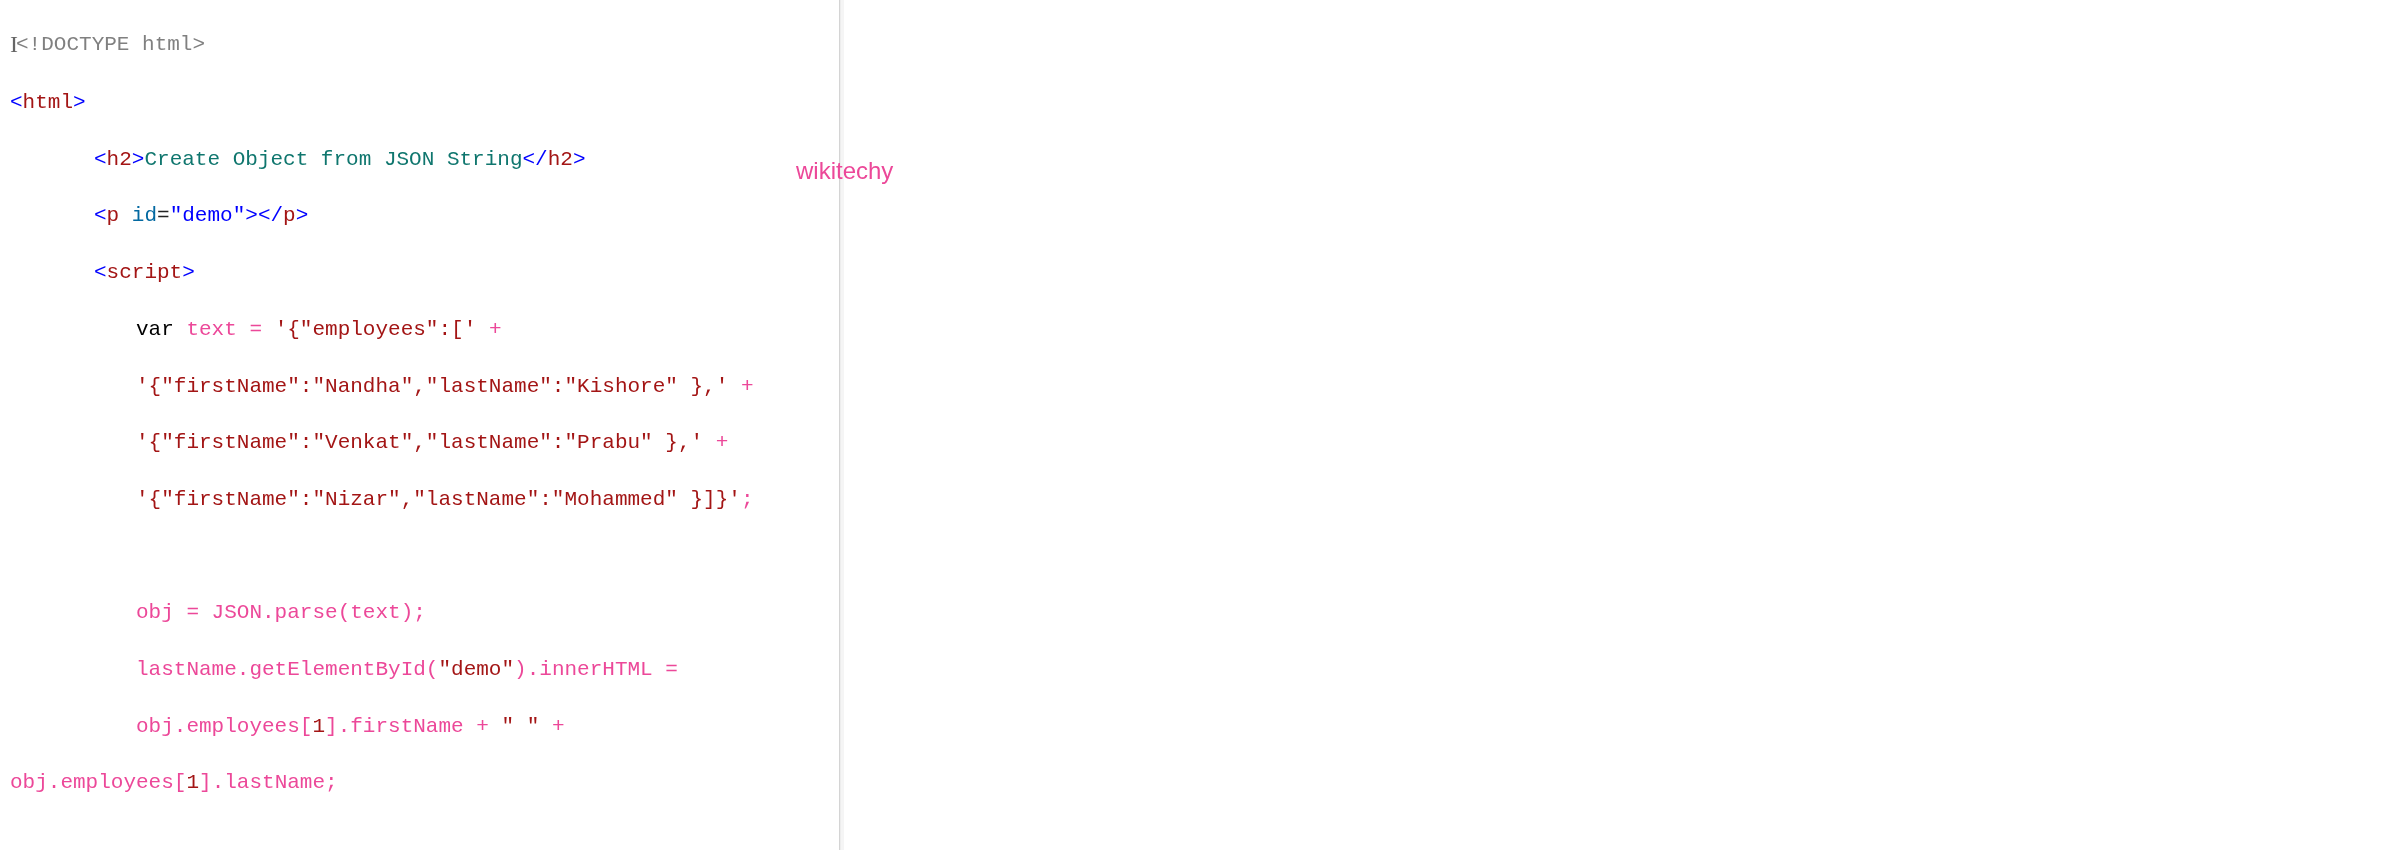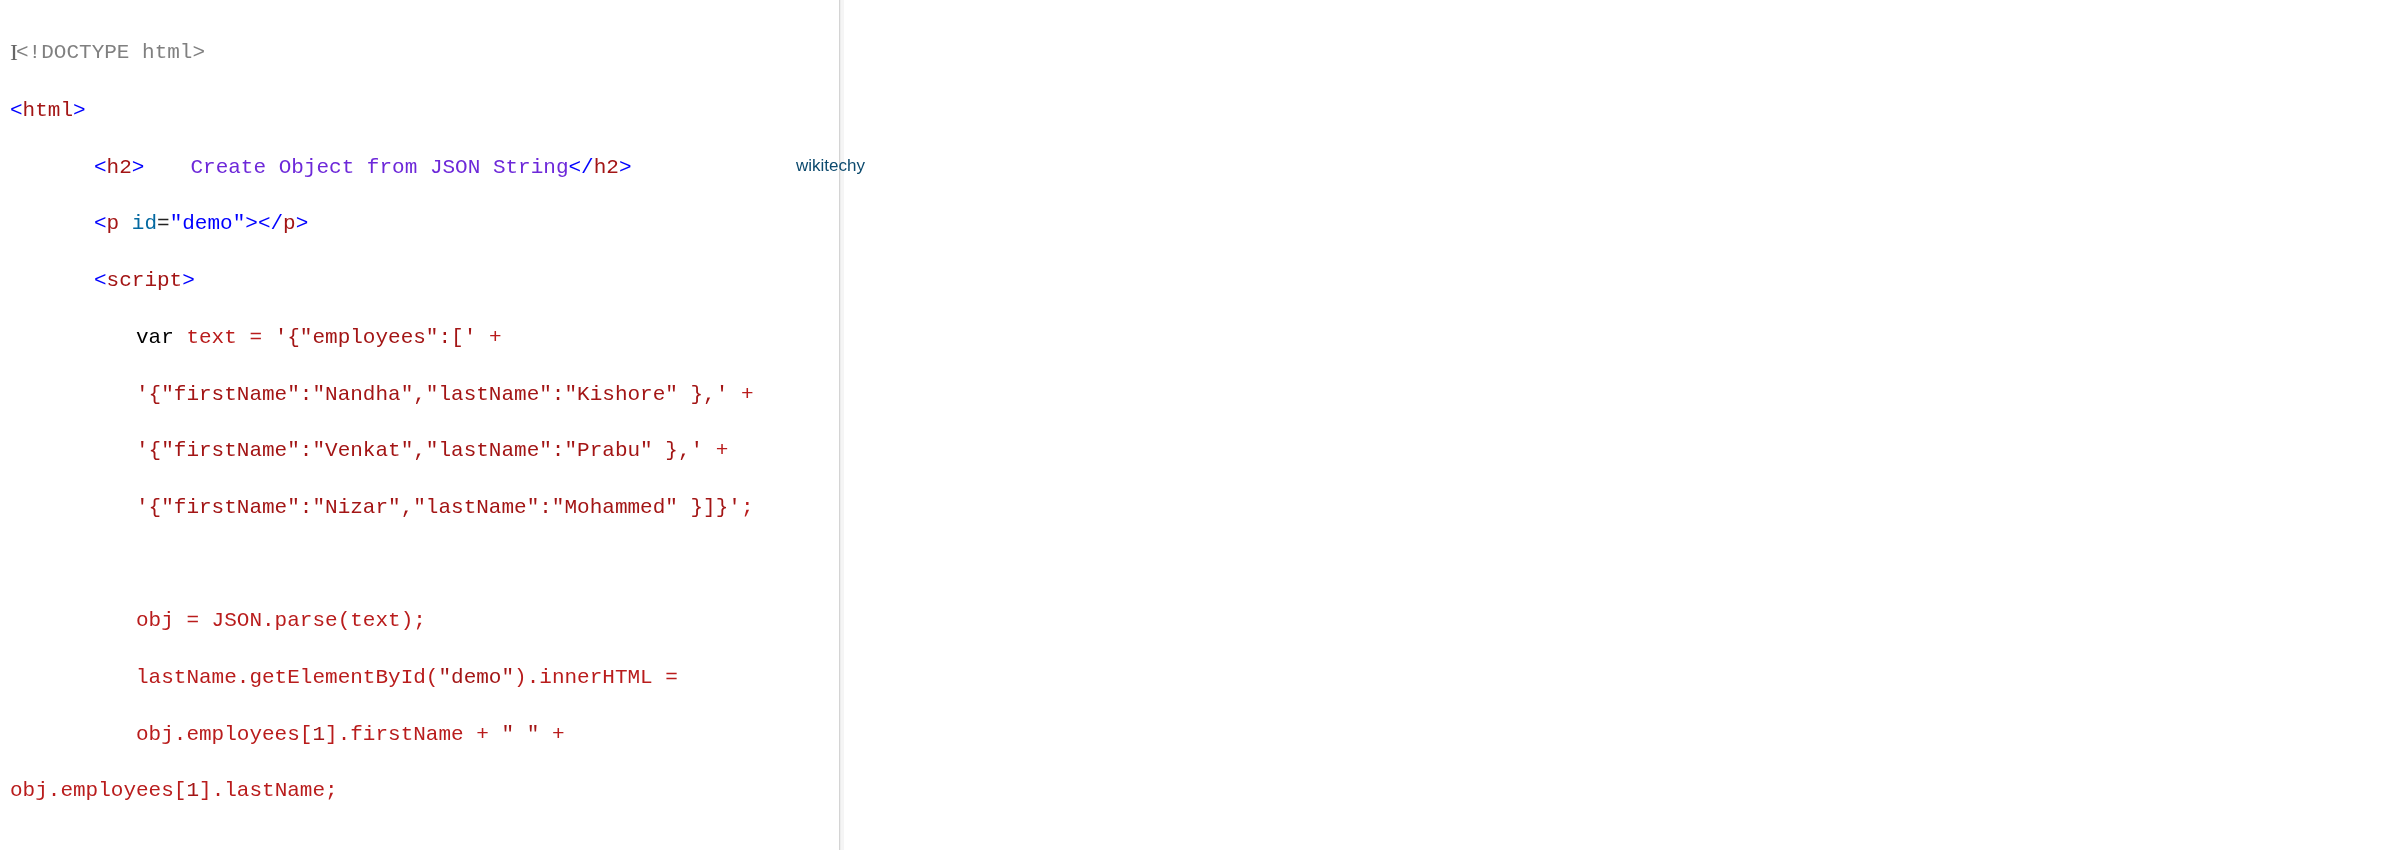--- a/index.html
+++ b/index.html
@@ -17,54 +17,54 @@
       overflow: hidden;
       position: relative;
     }
     .container {
       display: flex;
       width: 100%;
       height: 100%;
     }
     .code-pane {
       width: 840px;
-      padding: 8px 10px;
+      padding: 0 10px;
       white-space: pre;
       background: #fff;
       border-right: 1px solid #d4d4d4;
       box-shadow: 0 0 1px rgba(0,0,0,0.2);
       position: relative;
     }
     .right-pane {
       flex: 1;
       background: #fff;
       border-left: 4px solid #f5f5f5;
     }
     .watermark {
       position: absolute;
       left: 796px;
       top: 155px;
-      color: #0c4a6e;
+      color: #ec4899;
       font-family: Arial, sans-serif;
-      font-size: 17px;
+      font-size: 24px;
       font-weight: 400;
     }
     .ind1 { padding-left: 42px; }
     .ind2 { padding-left: 84px; }
     .ind3 { padding-left: 126px; }
     .c-doctype { color: #808080; }
     .c-tag { color: #0000ff; }
     .c-tagname { color: #a31515; }
     .c-attr { color: #0369a1; }
     .c-attrval { color: #0000ff; }
-    .c-text { color: #6d28d9; margin-left: 46px; }
+    .c-text { color: #0f766e; }
     .c-keyword { color: #000000; }
     .c-string { color: #a31515; }
     .c-number { color: #a31515; }
-    .c-ident { color: #b91c1c; }
+    .c-ident { color: #ec4899; }
     .c-eq { color: #222222; }
     .line { display: block; }
     .text-caret {
       display: inline-block;
       font-family: serif;
       color: #666;
       font-size: 24px;
       vertical-align: middle;
       margin-right: -2px;
     }

